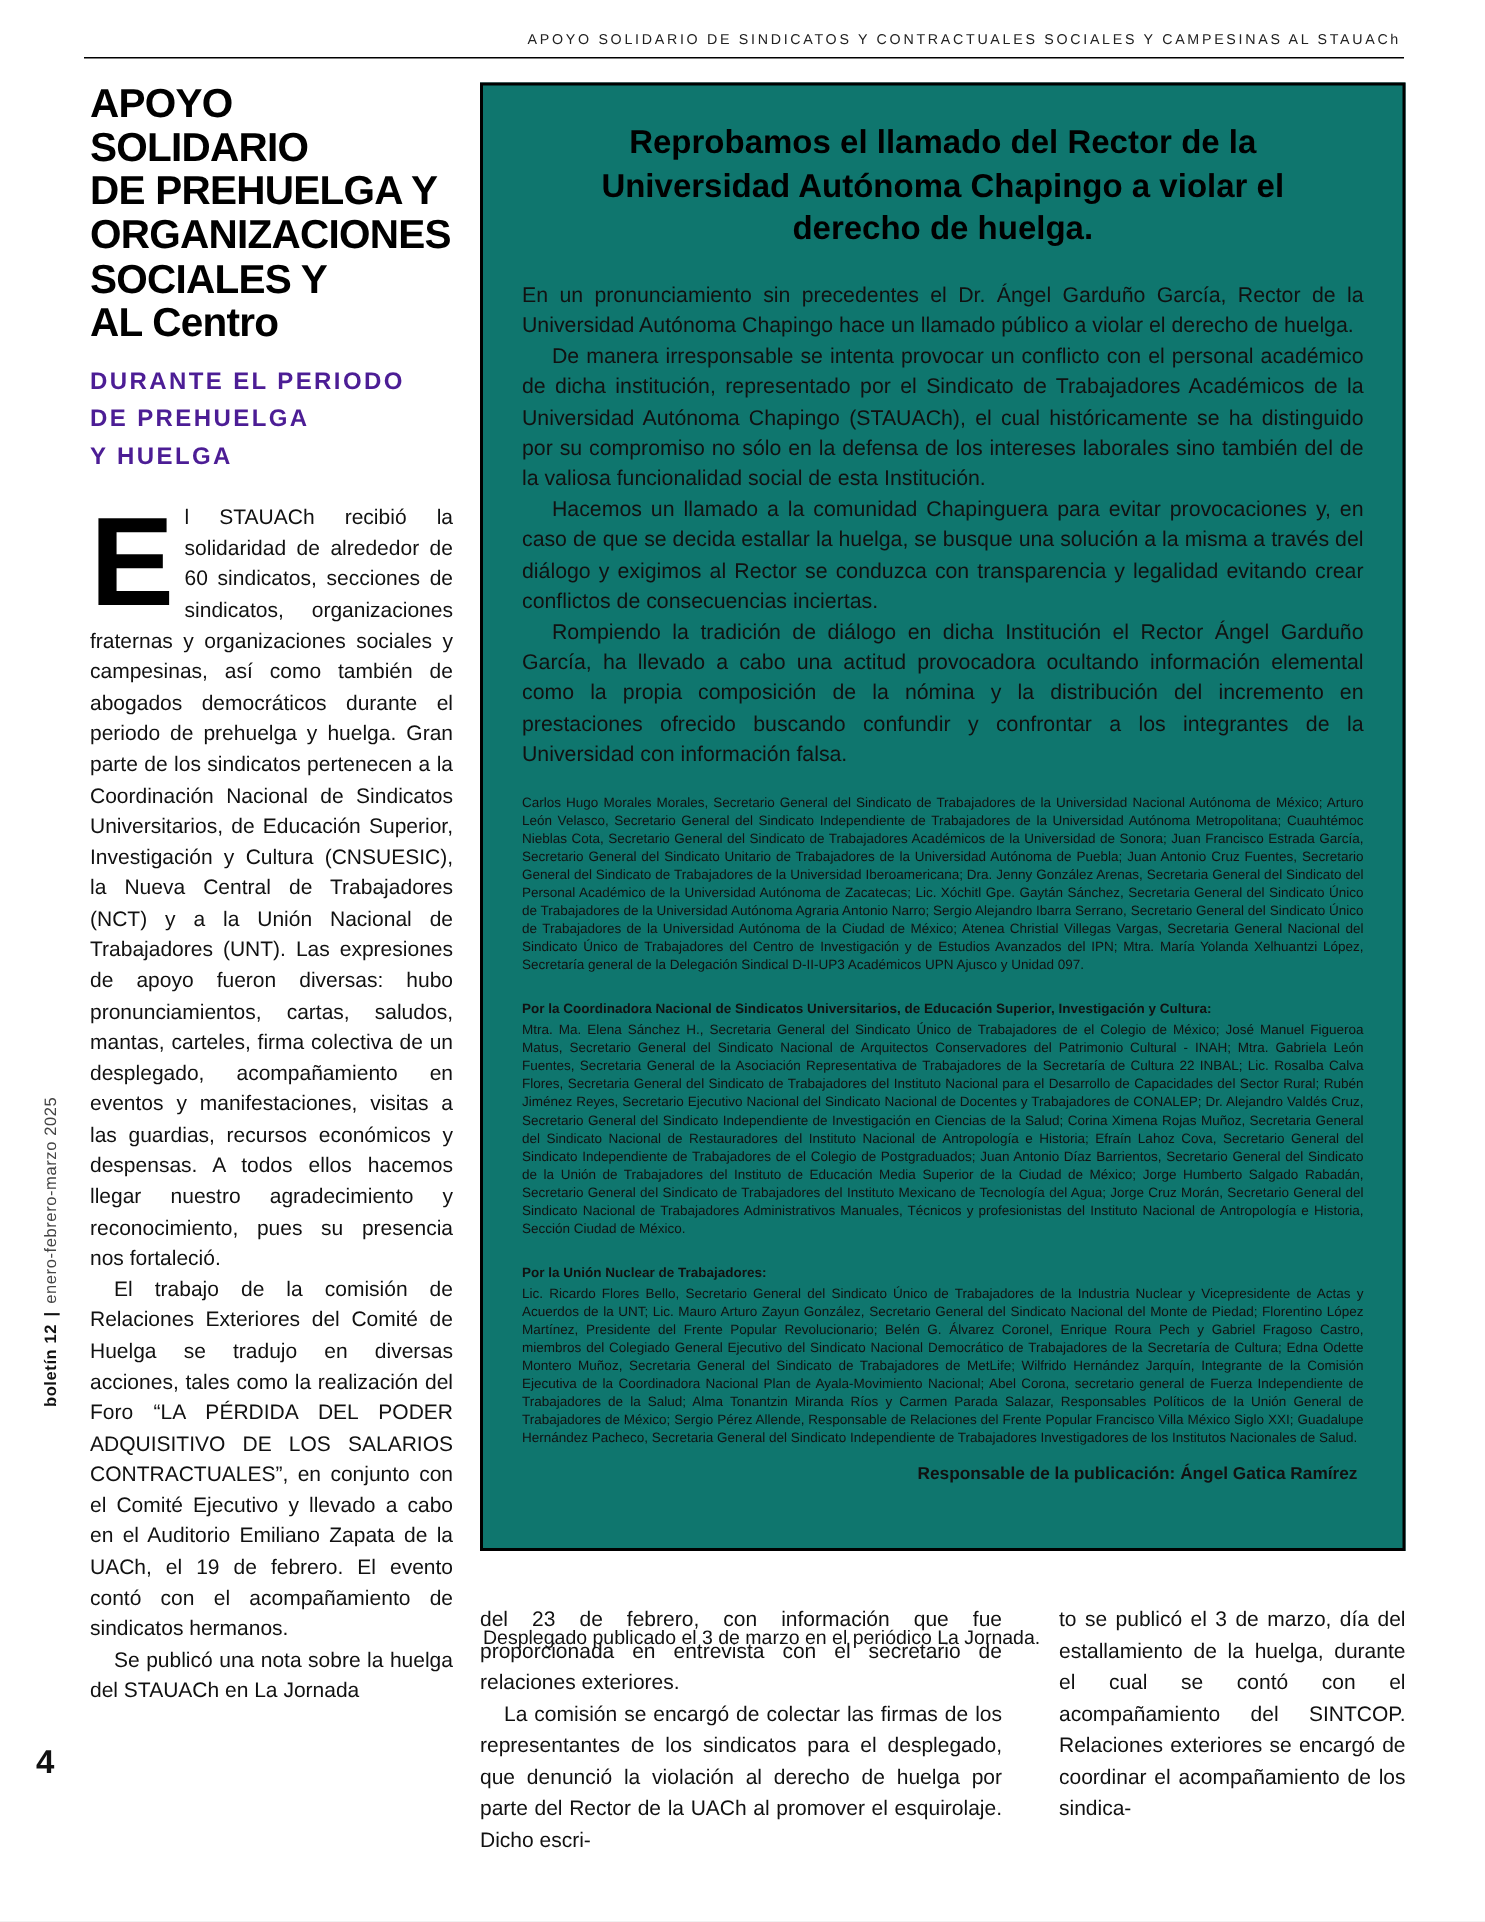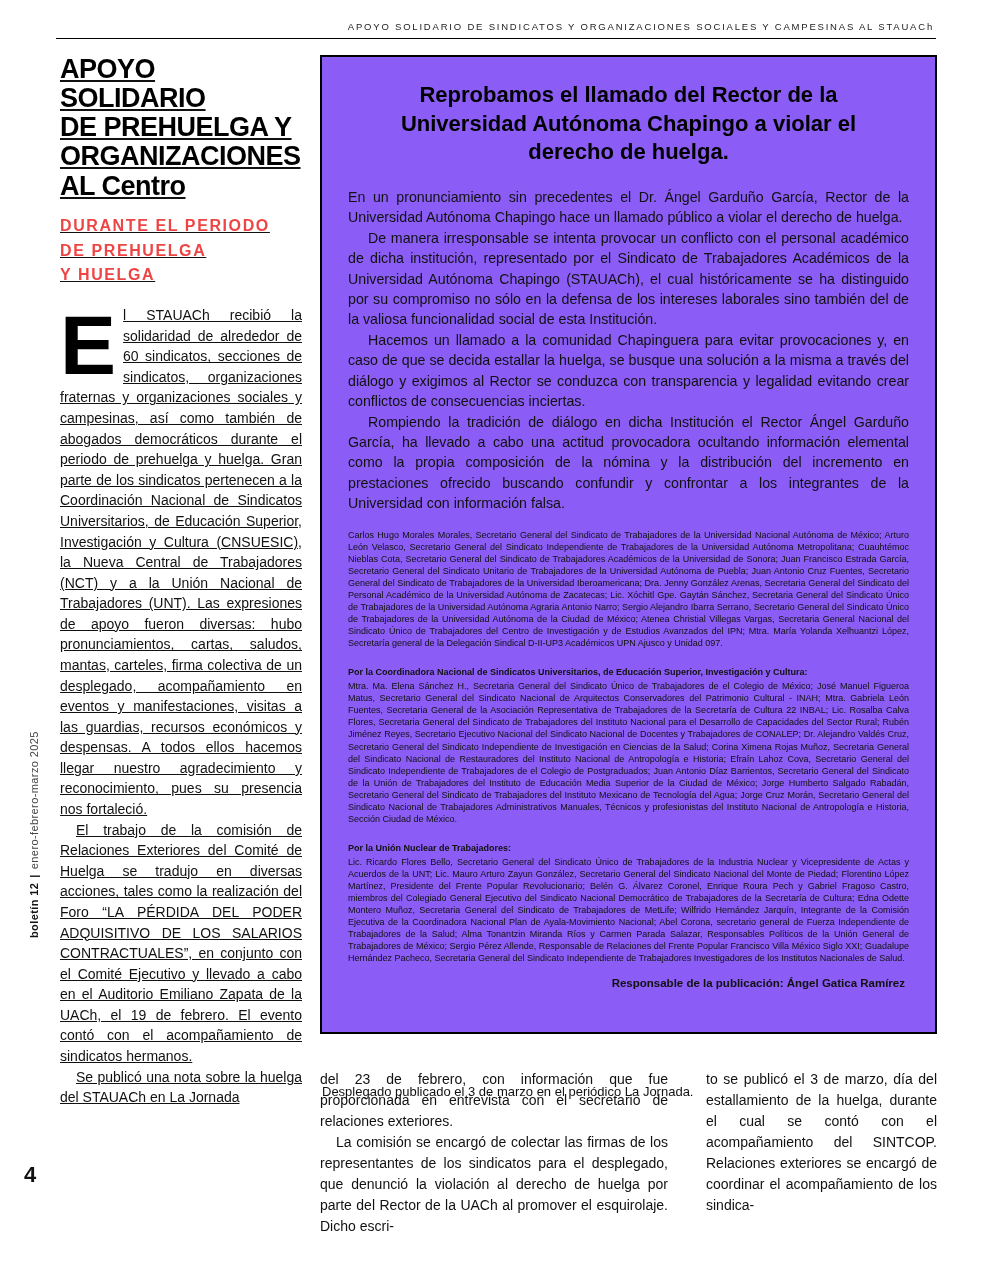--- a/index.html
+++ b/index.html
@@ -22,33 +22,33 @@
   .spine {
     position:absolute; left:28px; top:938px;
     transform:rotate(-90deg); transform-origin:0 0;
     white-space:nowrap; font-size:11px; color:#444; letter-spacing:0.4px;
   }
   .spine-bold { font-weight:bold; color:#111; }
   .spine-sep { margin:0 5px; font-weight:bold; color:#111; }
   .page-number { position:absolute; left:24px; top:1162px; font-size:22px; font-weight:bold; }
 
   
-  .left-col { position:absolute; left:60px; top:55px; width:242px;text-decoration:underline; }
+  .left-col { position:absolute; left:60px; top:55px; width:242px; }
   .article-title { margin:0; font-size:27px; font-weight:bold; letter-spacing:-0.5px; line-height:1.08; color:#000; }
-  .article-subtitle { margin:13px 0 0; font-size:16px; font-weight:bold; letter-spacing:1.6px; line-height:1.55; color:#ef4444; }
+  .article-subtitle { margin:13px 0 0; font-size:16px; font-weight:bold; letter-spacing:1.6px; line-height:1.55; color:#4c1d95; }
   .left-body { margin-top:17px; font-size:14px; line-height:1.47; text-align:justify; }
   .left-body p { margin:0; }
   .left-body p.indent { text-indent:16px; }
   .dropcap { float:left; font-size:84px; line-height:64px; font-weight:bold; margin:8px 7px 0 0; color:#000; }
 
   
   .statement-box {
     position:absolute; left:320px; top:55px; width:617px; height:979px;
     box-sizing:border-box; border:2px solid #000; padding:22px 26px 12px;
-    background:#8b5cf6;
+    background:#0f766e;
   }
   .stmt-title { margin:2px 18px 20px; text-align:center; font-size:22px; line-height:1.3; font-weight:bold; color:#000; }
   .stmt-body { font-size:14.2px; line-height:1.44; text-align:justify; }
   .stmt-body p { margin:0; }
   .stmt-body p + p { text-indent:20px; }
   .fine { margin-top:15px; font-size:9px; line-height:1.34; text-align:justify; color:#111; }
   .fine p { margin:0; }
   .fine .fine-heading { font-weight:bold; margin:17px 0 2px; }
   .responsible { margin-top:13px; text-align:right; font-size:11.5px; font-weight:bold; padding-right:4px; }
 
@@ -59,34 +59,35 @@
   .bottom-mid { position:absolute; left:320px; top:1069px; width:348px; }
   .bottom-right { position:absolute; left:706px; top:1069px; width:231px; }
   .bottom-mid p, .bottom-right p { margin:0; }
   .bottom-mid p.indent { text-indent:16px; }
 </style>
 </head>
 <body>
 
 <div class="page">
 
-  <div class="running-header">APOYO SOLIDARIO DE SINDICATOS Y ORGANIZACIONES SOCIALES Y CAMPESINAS AL STAUACh</div>
+  <div class="running-header">APOYO SOLIDARIO DE SINDICATOS Y CONTRACTUALES SOCIALES Y CAMPESINAS AL STAUACh</div>
   <div class="header-rule"></div>
 
   <div class="spine">
     <span class="spine-bold">boletín 12</span><span class="spine-sep">|</span><span class="spine-rest">enero-febrero-marzo 2025</span>
   </div>
 
   <div class="page-number">4</div>
 
   <section class="left-col">
     <h1 class="article-title">
       <div>APOYO SOLIDARIO</div>
       <div>DE PREHUELGA Y</div>
       <div>ORGANIZACIONES</div>
+      <div>SOCIALES Y</div>
       <div>AL Centro</div>
     </h1>
     <h2 class="article-subtitle">
       <div>DURANTE EL PERIODO</div>
       <div>DE PREHUELGA</div>
       <div>Y HUELGA</div>
     </h2>
     <div class="left-body">
       <p><span class="dropcap">E</span><span>l STAUACh recibió la solidaridad de alrededor de 60 sindicatos, secciones de sindicatos, organizaciones fraternas y organizaciones sociales y campesinas, así como también de abogados democráticos durante el periodo de prehuelga y huelga. Gran parte de los sindicatos pertenecen a la Coordinación Nacional de Sindicatos Universitarios, de Educación Superior, Investigación y Cultura (CNSUESIC), la Nueva Central de Trabajadores (NCT) y a la Unión Nacional de Trabajadores (UNT). Las expresiones de apoyo fueron diversas: hubo pronunciamientos, cartas, saludos, mantas, carteles, firma colectiva de un desplegado, acompañamiento en eventos y manifestaciones, visitas a las guardias, recursos económicos y despensas. A todos ellos hacemos llegar nuestro agradecimiento y reconocimiento, pues su presencia nos fortaleció.</span></p>
       <p class="indent">El trabajo de la comisión de Relaciones Exteriores del Comité de Huelga se tradujo en diversas acciones, tales como la realización del Foro “LA PÉRDIDA DEL PODER ADQUISITIVO DE LOS SALARIOS CONTRACTUALES”, en conjunto con el Comité Ejecutivo y llevado a cabo en el Auditorio Emiliano Zapata de la UACh, el 19 de febrero. El evento contó con el acompañamiento de sindicatos hermanos.</p>

